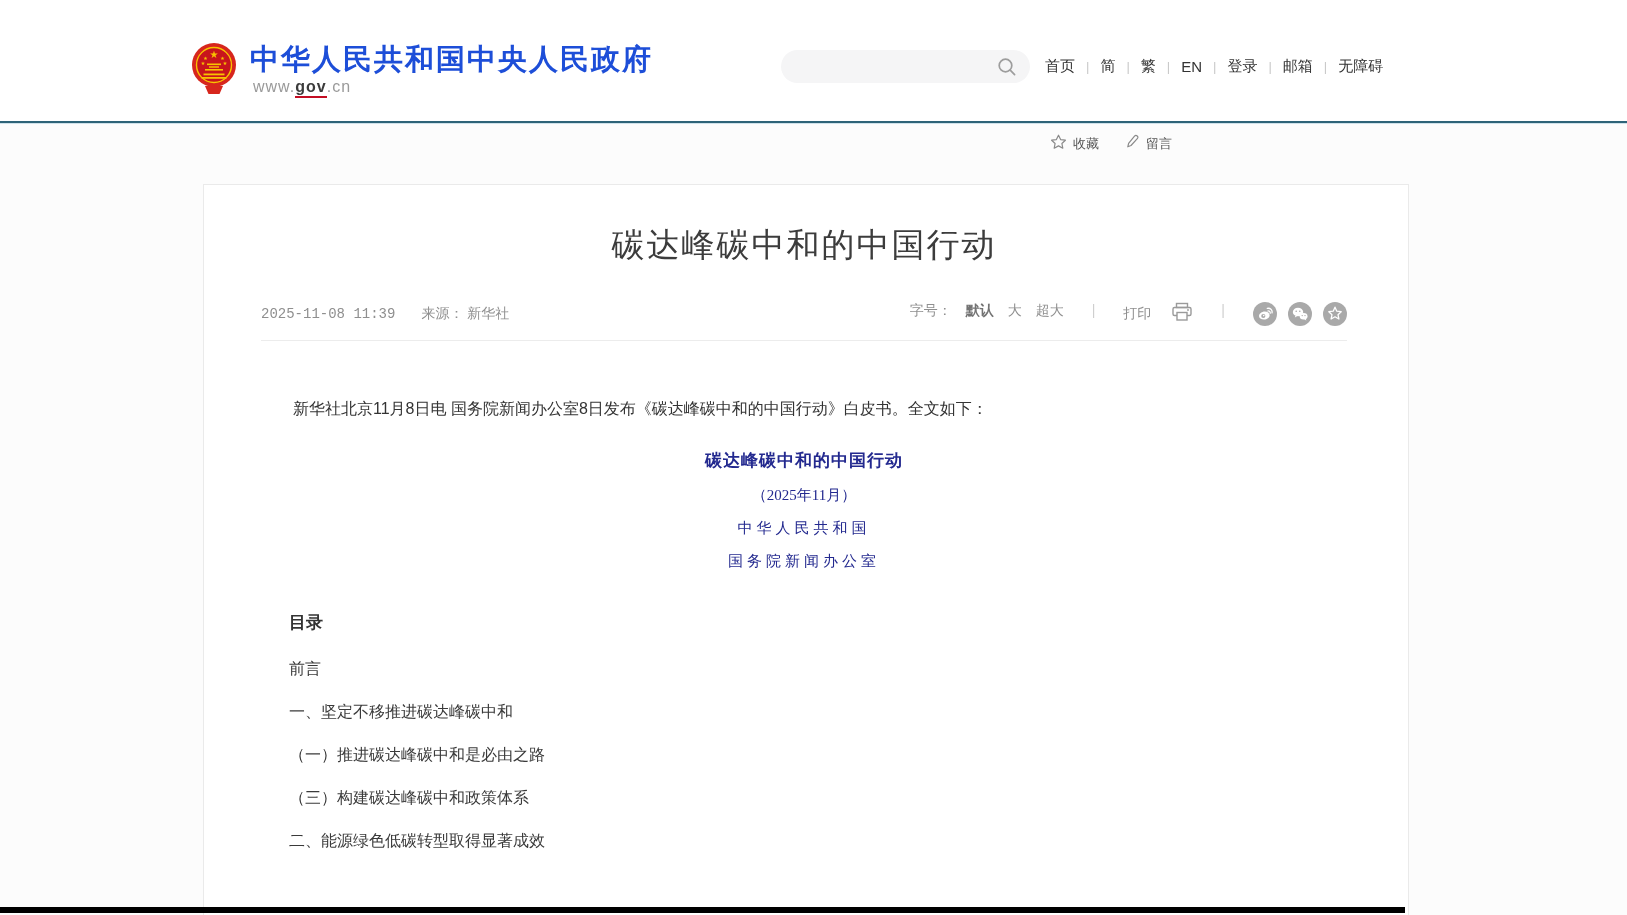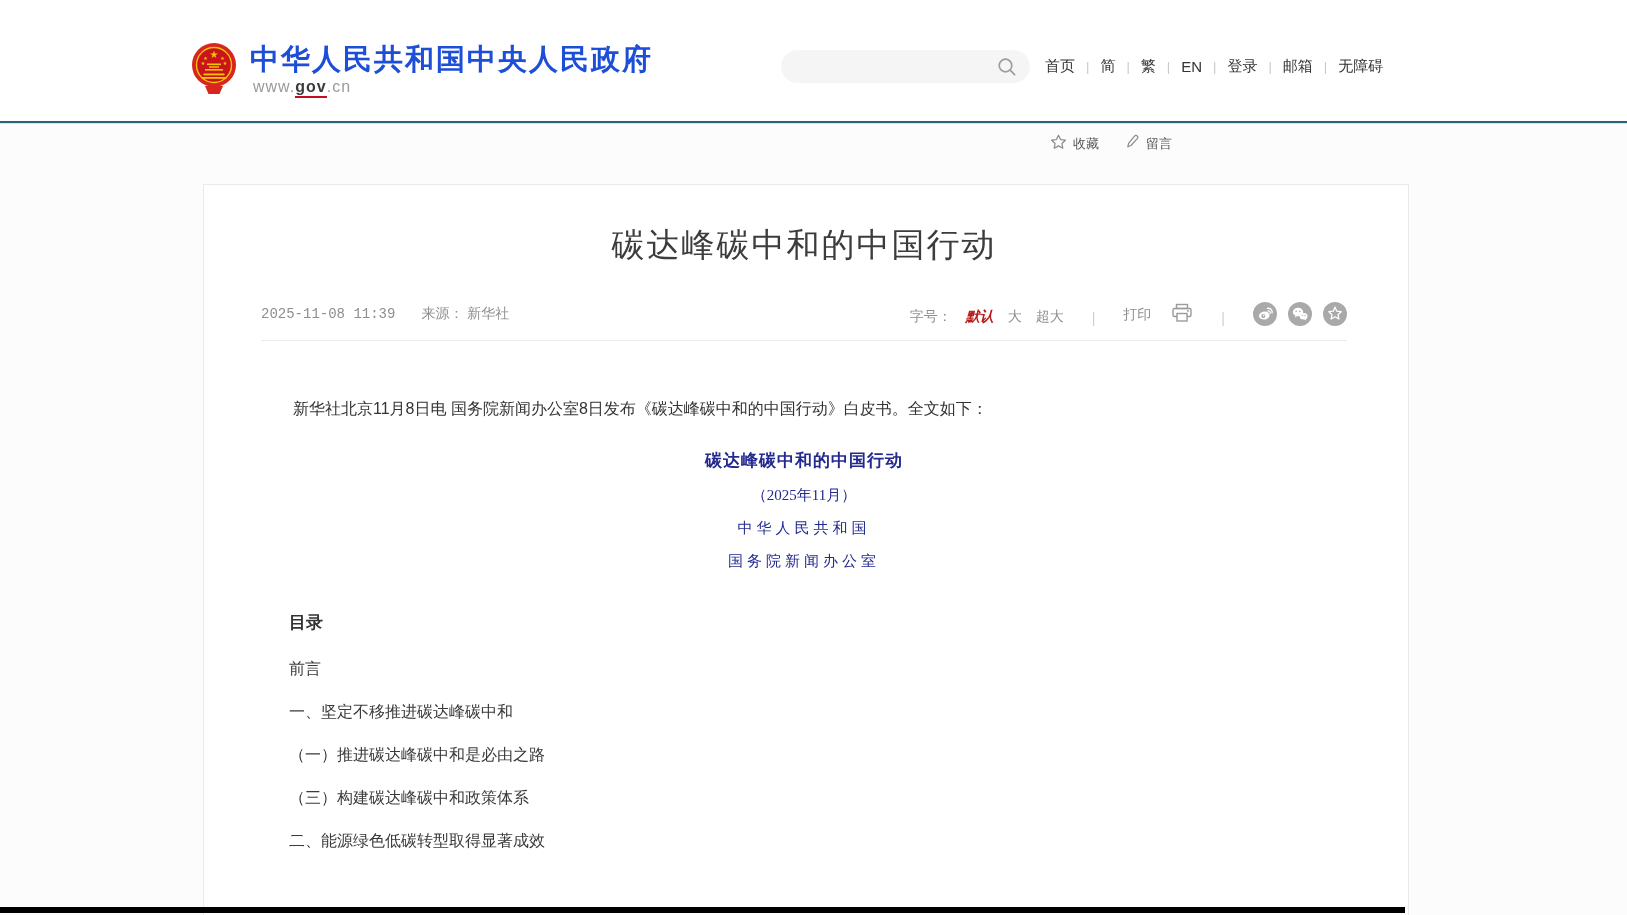--- a/index.html
+++ b/index.html
@@ -29,23 +29,23 @@
   .qa-item { display:flex; align-items:center; gap:6px; cursor:pointer; }
 
   .card { position:absolute; left:203px; top:60px; width:1206px; height:780px; background:#fff; border:1px solid #eaeaea; }
   .card-inner { padding:0 61px 0 57px; }
 
   .article-title { margin-top:38px; text-align:center; font-size:33px; font-weight:400; color:#3c3c3c; letter-spacing:2px; }
 
   .meta-row { margin-top:31px; display:flex; justify-content:space-between; align-items:center; height:30px; font-size:14px; color:#8f8f8f; }
   .meta-left { display:flex; align-items:center; gap:26px; }
   .meta-left .date { font-family:"Liberation Mono","DejaVu Sans Mono",monospace; font-size:14px; letter-spacing:0; }
-  .meta-right { display:flex; align-items:flex-end; gap:14px; }
+  .meta-right { display:flex; align-items:flex-start; gap:14px; }
   .fs-opt { cursor:pointer; color:#8f8f8f; }
-  .fs-opt.active { color:#b91c1c; font-weight:bold;font-style:italic; }
+  .fs-opt.active { color:#737373; font-weight:bold; }
   .meta-sep { color:#cfcfcf; padding:0 14px; }
   .print-group { display:flex; align-items:center; gap:20px; cursor:pointer; }
   .share-icons { display:flex; align-items:center; gap:11px; }
   .circle-icon { width:24px; height:24px; cursor:pointer; display:flex; }
 
   .meta-divider { margin-top:11px; border-top:1px solid #ececec; }
 
   .lead { margin-top:54px; font-size:16px; color:#333; line-height:1.7; text-indent:2em; }
 
   .doc-head { text-align:center; color:#23298f; }

